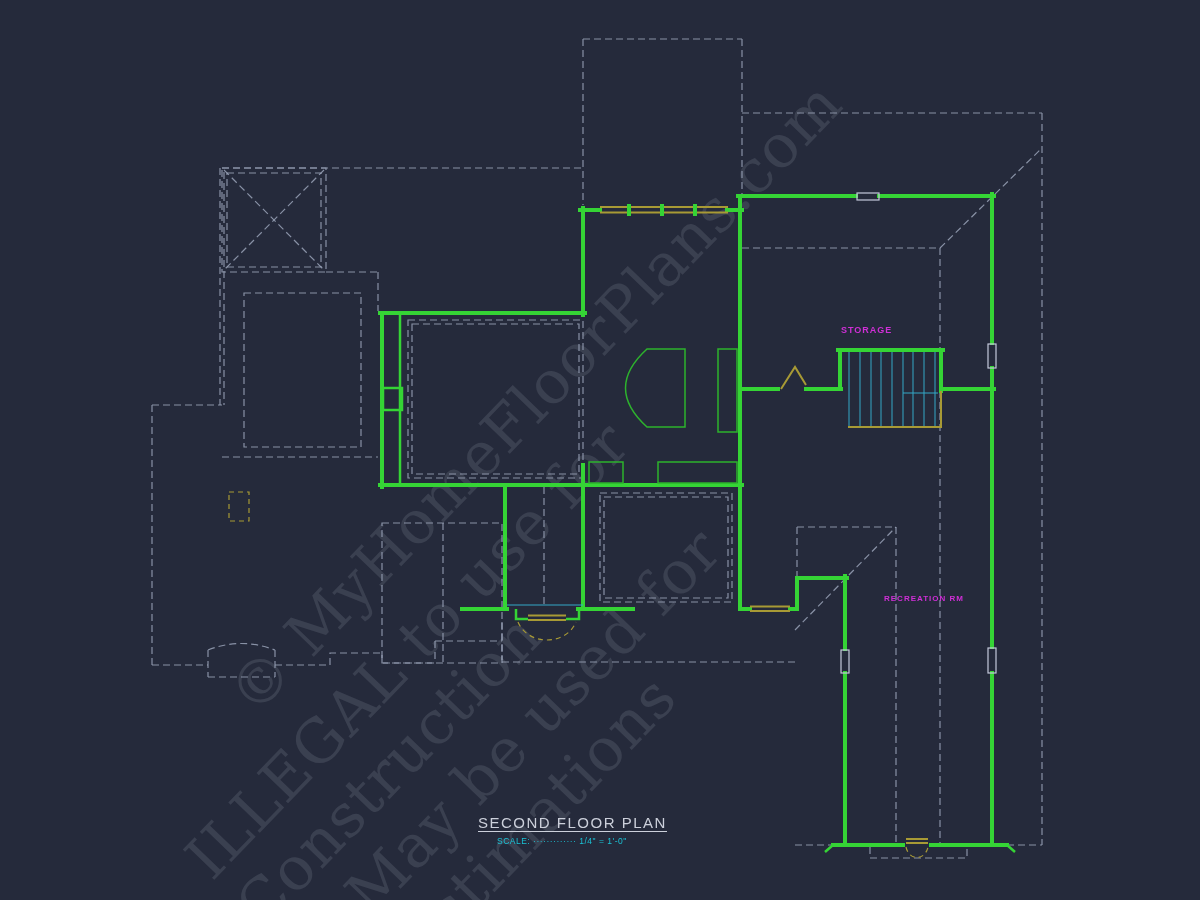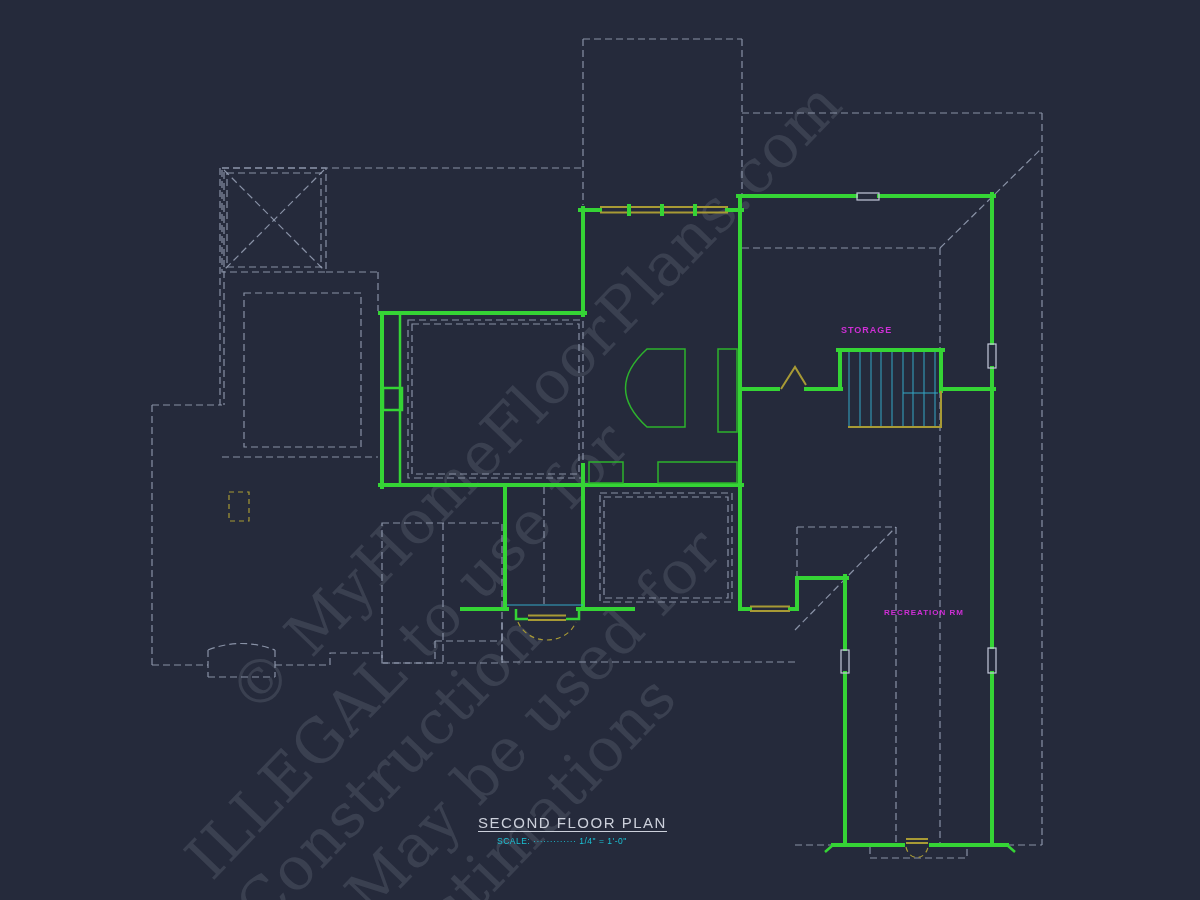--- a/index.html
+++ b/index.html
@@ -142,17 +142,17 @@
 
     <g>
       <path class="furn" d="M685,349 H647 Q604,388 647,427 H685 Z"></path>
       <rect class="furn" x="718" y="349" width="19" height="83"></rect>
       <rect class="furn" x="589" y="462" width="34" height="21"></rect>
       <rect class="furn" x="658" y="462" width="79" height="21"></rect>
     </g>
   </svg>
 
   <div class="lbl room-label" style="left:841px;top:284px;">STORAGE</div>
-  <div class="lbl room-label" style="left:884px;top:567px;font-size:8px;">RECREATION RM</div>
+  <div class="lbl room-label" style="left:884px;top:553px;font-size:8px;">RECREATION RM</div>
 
   <div class="lbl plan-title" style="left:478px;top:773px;">SECOND FLOOR PLAN</div>
   <div class="lbl scale-note" style="left:497px;top:795px;">SCALE: ············· 1/4" = 1'-0"</div>
 </div>
 
 </body></html>

